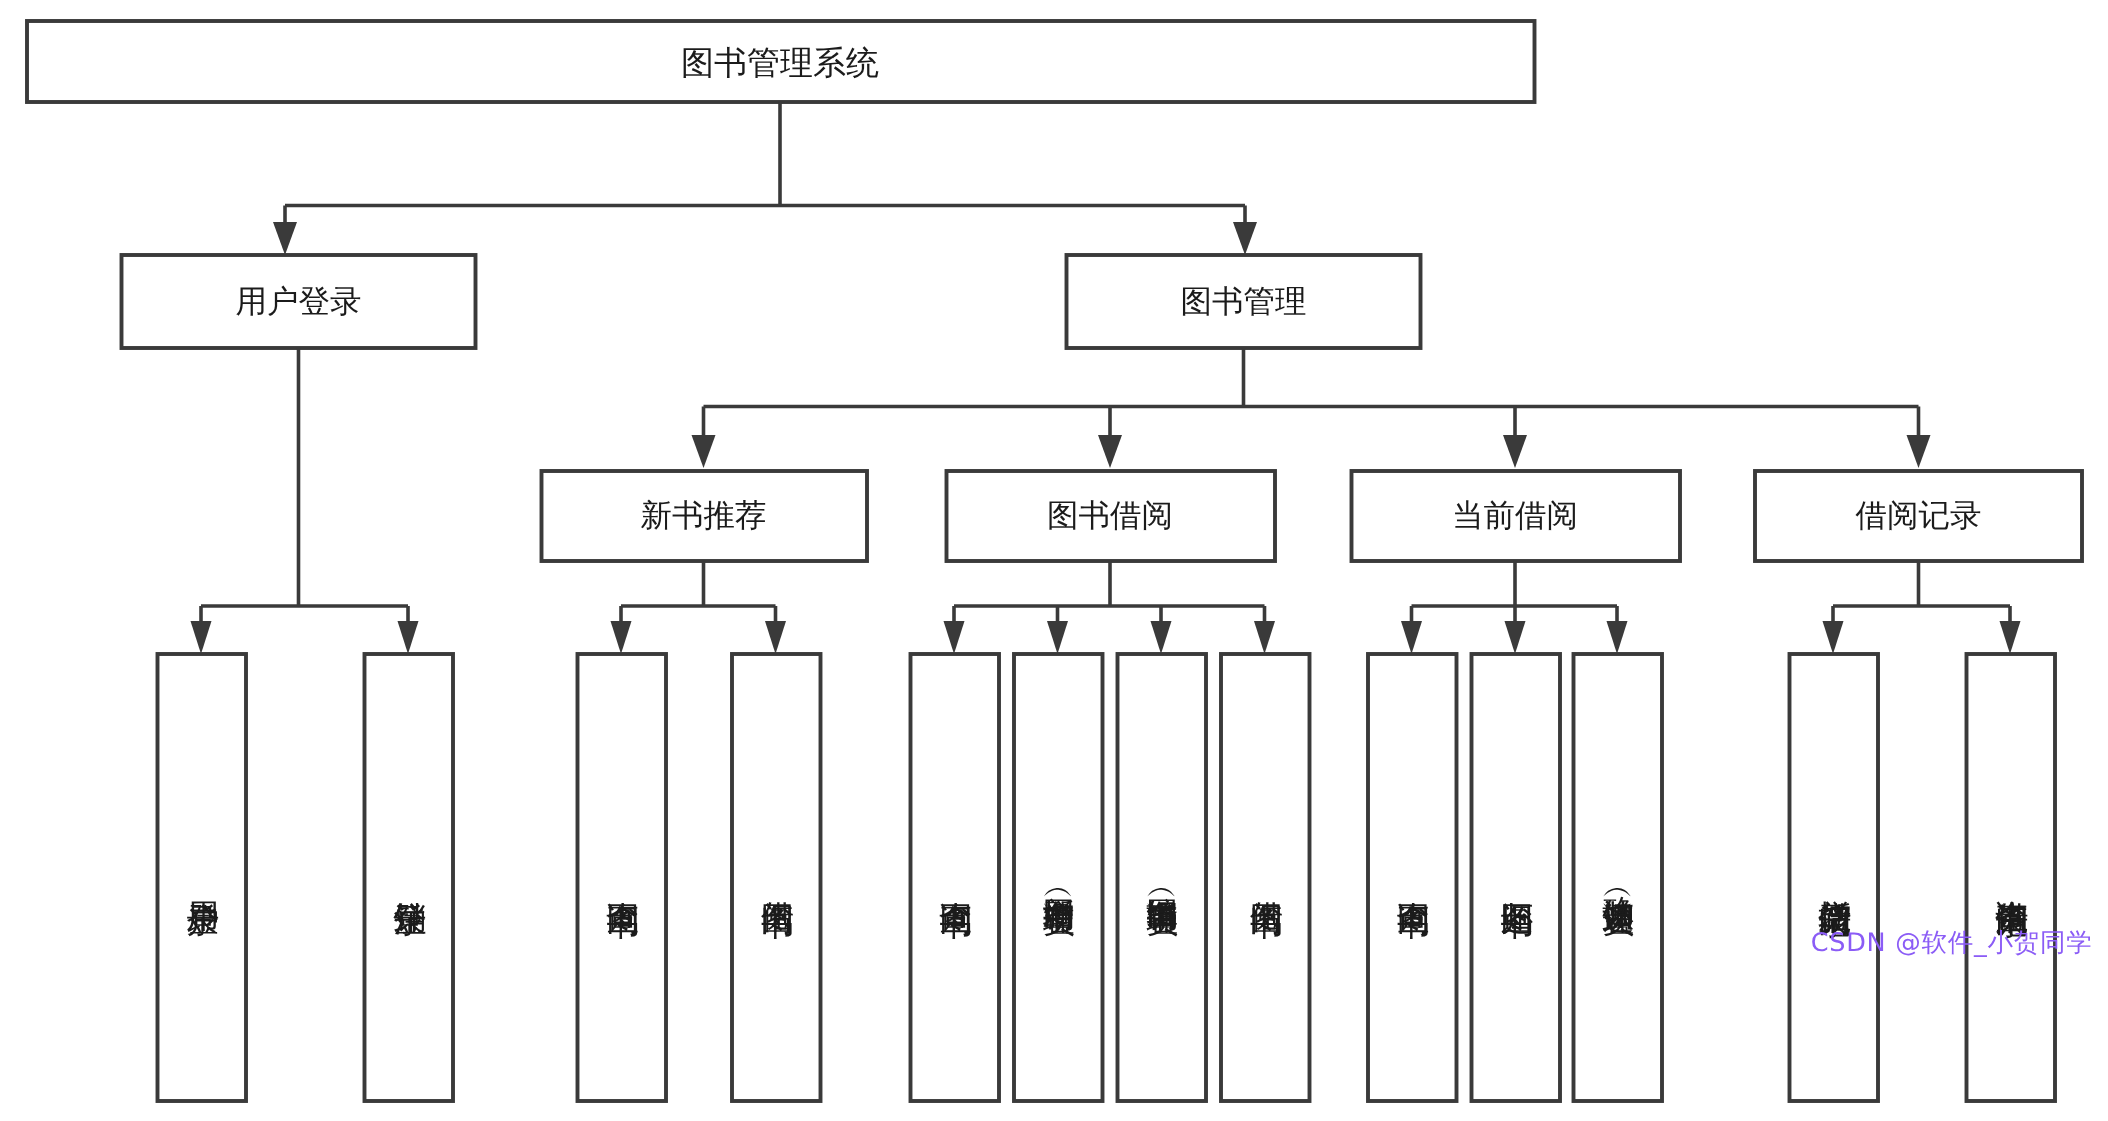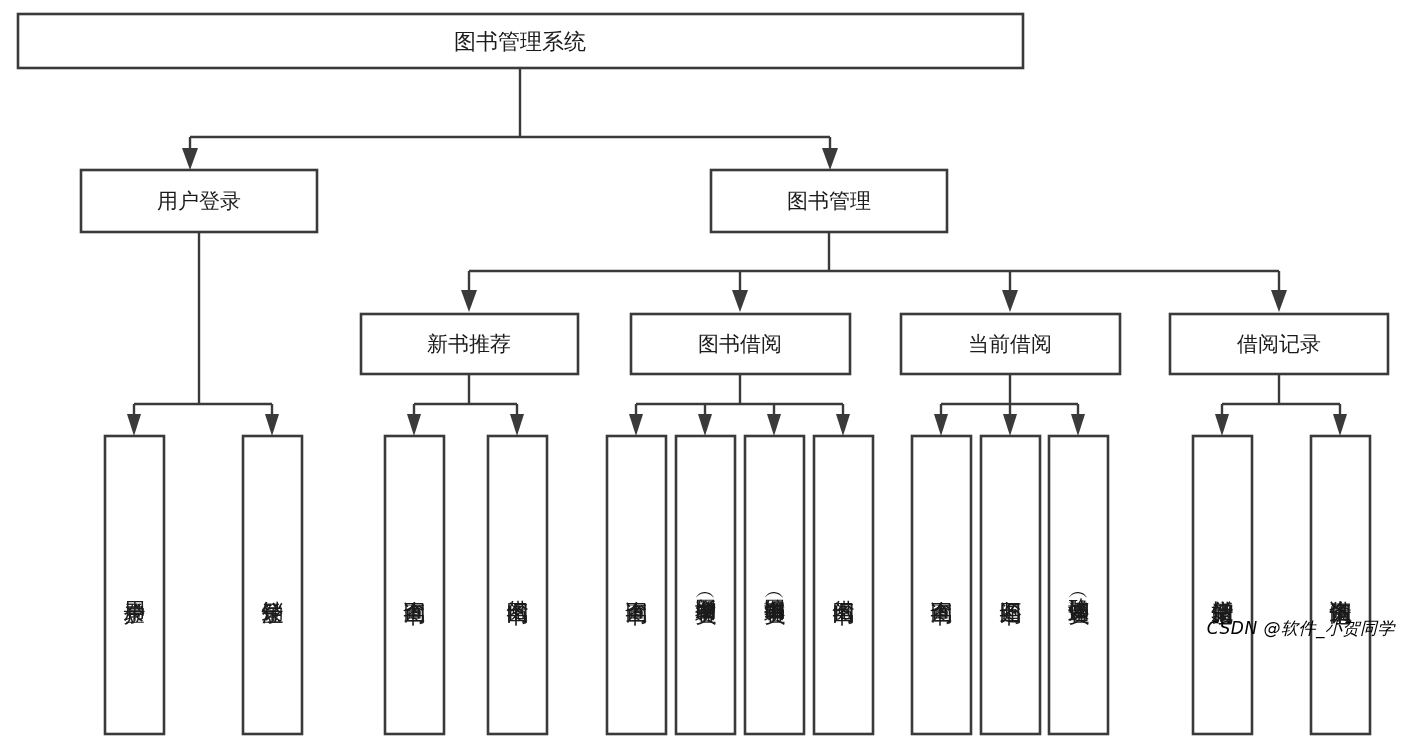--- a/index.html
+++ b/index.html
@@ -70,24 +70,23 @@
     justify-content: center;
     white-space: nowrap;
     pointer-events: none;
   }
   .watermark {
     position: absolute;
     right: 10px;
     bottom: 4px;
     font-family: "DejaVu Sans", "Liberation Sans", sans-serif;
     font-size: 17px;
-    color: #000000;
+    color: #8b5cf6;
     letter-spacing: 0.5px;
     user-select: none;
-    font-style: italic;
   }
 </style>
 </head>
 <body>
 
 <div id="diagram-root">
 
   <svg class="flow-canvas" viewBox="0 0 1405 747">
 
     <g>

